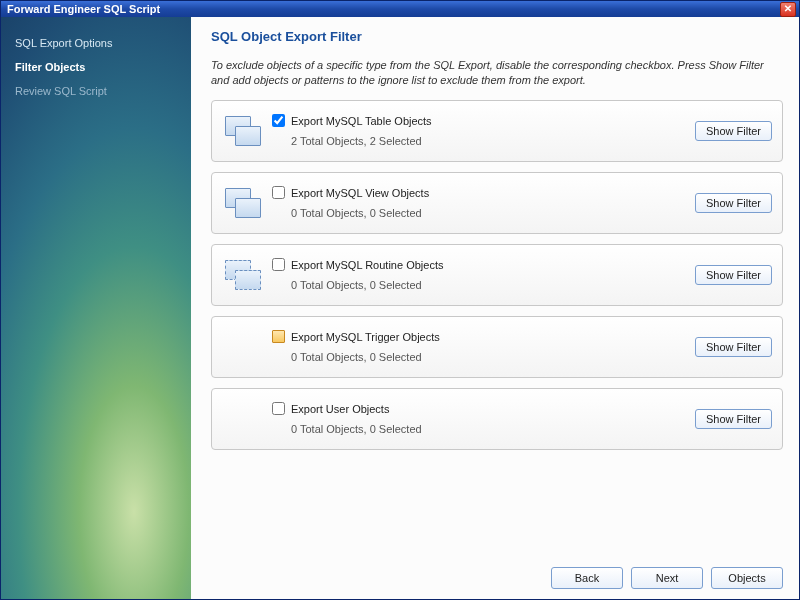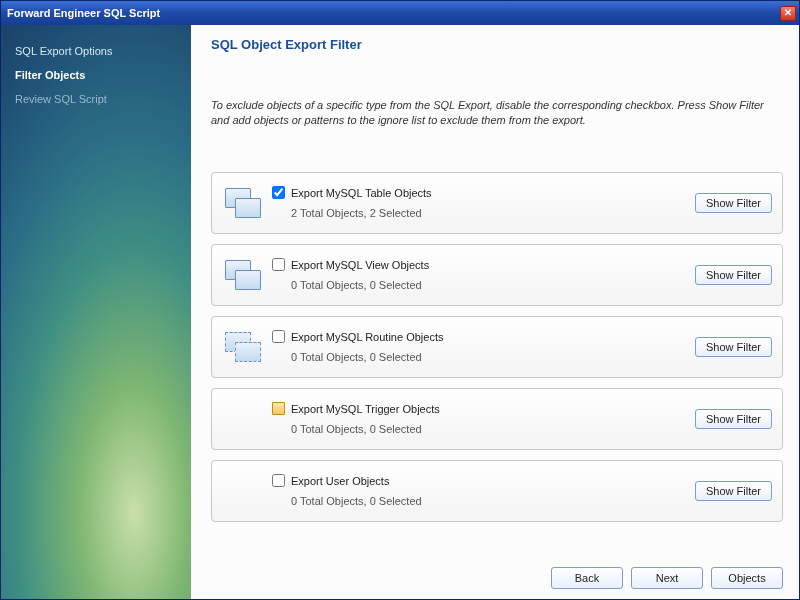--- a/index.html
+++ b/index.html
@@ -13,21 +13,21 @@
   }
   .window {
     width: 800px;
     height: 600px;
     border: 1px solid #0a246a;
     background: #fafafa;
     display: flex;
     flex-direction: column;
   }
   .titlebar {
-    height: 24px;
+    height: 16px;
     background: linear-gradient(to bottom, #3a6fd8 0%, #1e4aa8 50%, #153d94 100%);
     color: #fff;
     display: flex;
     align-items: center;
     justify-content: space-between;
     padding: 0 3px 0 6px;
     font-size: 11px;
     font-weight: bold;
   }
   .titlebar .close {
@@ -60,21 +60,20 @@
   .sidebar .step.active { color: #fff; font-weight: bold; }
   .sidebar .step.done { color: #d7e8f3; }
   .sidebar .step.pending { color: #9bb8cc; }
   .main {
     flex: 1;
     background: #fcfcfc;
     display: flex;
     flex-direction: column;
     padding: 12px 16px 10px 20px;
     min-height: 0;
-    gap: 32px;
   }
   .page-title {
     color: #1a4f9c;
     font-weight: bold;
     font-size: 13px;
     margin-bottom: 14px;
   }
   .instructions {
     color: #333;
     font-size: 11px;

